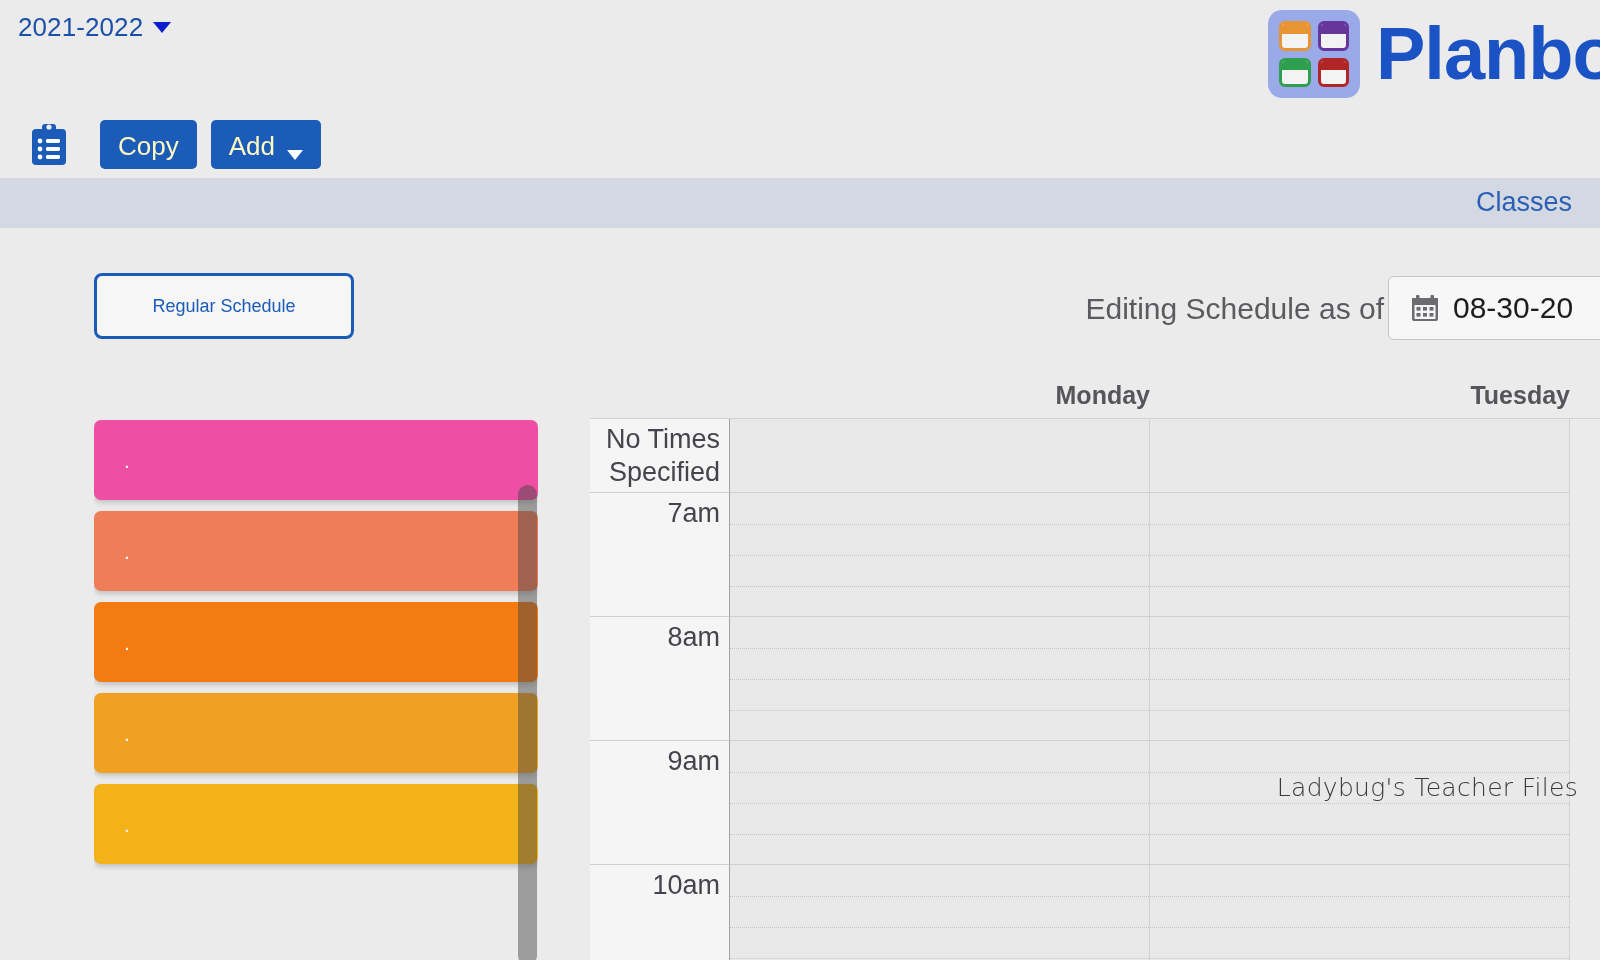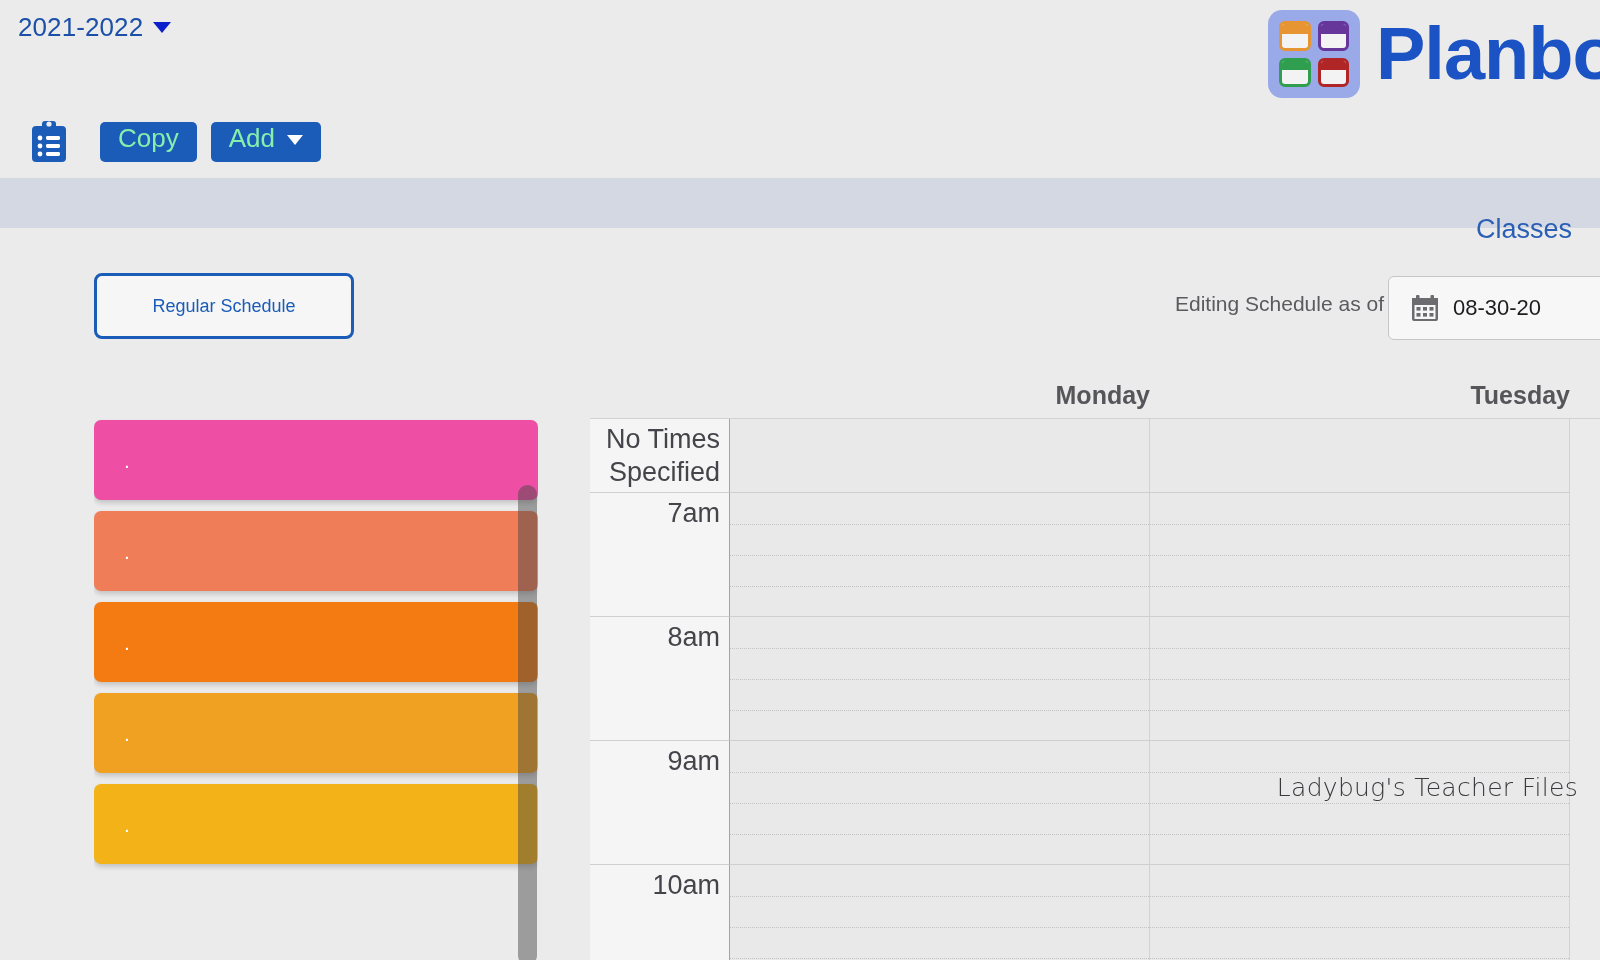--- a/index.html
+++ b/index.html
@@ -52,30 +52,30 @@
     gap: 14px;
   }
   .clipboard-icon {
     width: 38px; height: 44px;
     display: block;
     margin-right: 18px;
     cursor: pointer;
   }
   .btn-primary {
     background: #1b5cb8;
-    color: #86efac;
+    color: #fef9c3;
     border: none;
     border-radius: 5px;
     font-size: 26px;
     font-family: "Liberation Sans", sans-serif;
-    padding: 3px 18px 9px 18px;
+    padding: 13px 18px 9px 18px;
     line-height: 1.05;
     cursor: pointer;
     display: flex;
-    align-items: center;
+    align-items: flex-end;
     gap: 12px;
   }
   .btn-caret {
     width: 0; height: 0;
     border-left: 8px solid transparent;
     border-right: 8px solid transparent;
     border-top: 10px solid #ffffff;
     margin-top: 3px;
   }
 
@@ -85,61 +85,60 @@
     left: 0; top: 178px;
     width: 1600px; height: 50px;
     background: #d3d8e2;
   }
   .navstrip-link {
     position: absolute;
     right: 28px; top: 9px;
     color: #2a5fb5;
     font-size: 27px;
     cursor: pointer;
-    margin-top: 27px;
   }
 
   
   .sched-btn {
     position: absolute;
     left: 94px; top: 273px;
     width: 260px; height: 66px;
     background: #f6f6f7;
     border: 3px solid #1b5cb8;
     border-radius: 8px;
     color: #1b5cb8;
     font-size: 18px;
     font-family: "Liberation Sans", sans-serif;
     cursor: pointer;
   }
 
   .editing-label {
     position: absolute;
     right: 216px; top: 292px;
     color: #5b5b5f;
-    font-size: 21px;
+    font-size: 30px;
     white-space: nowrap;
   }
   .date-field {
     position: absolute;
     left: 1388px; top: 276px;
     width: 260px; height: 64px;
     background: #f7f7f8;
     border: 1px solid #c6c6c9;
     border-radius: 6px;
     display: flex;
     align-items: center;
     padding-left: 22px;
     gap: 14px;
     cursor: pointer;
     overflow: hidden;
   }
   .cal-icon { width: 28px; height: 28px; display: block; flex: none; }
   .date-text {
-    font-size: 22px;
+    font-size: 30px;
     color: #1d1d20;
     white-space: nowrap;
   }
 
   
   .class-panel {
     position: absolute;
     left: 94px; top: 412px;
     width: 444px;
     height: 548px;

